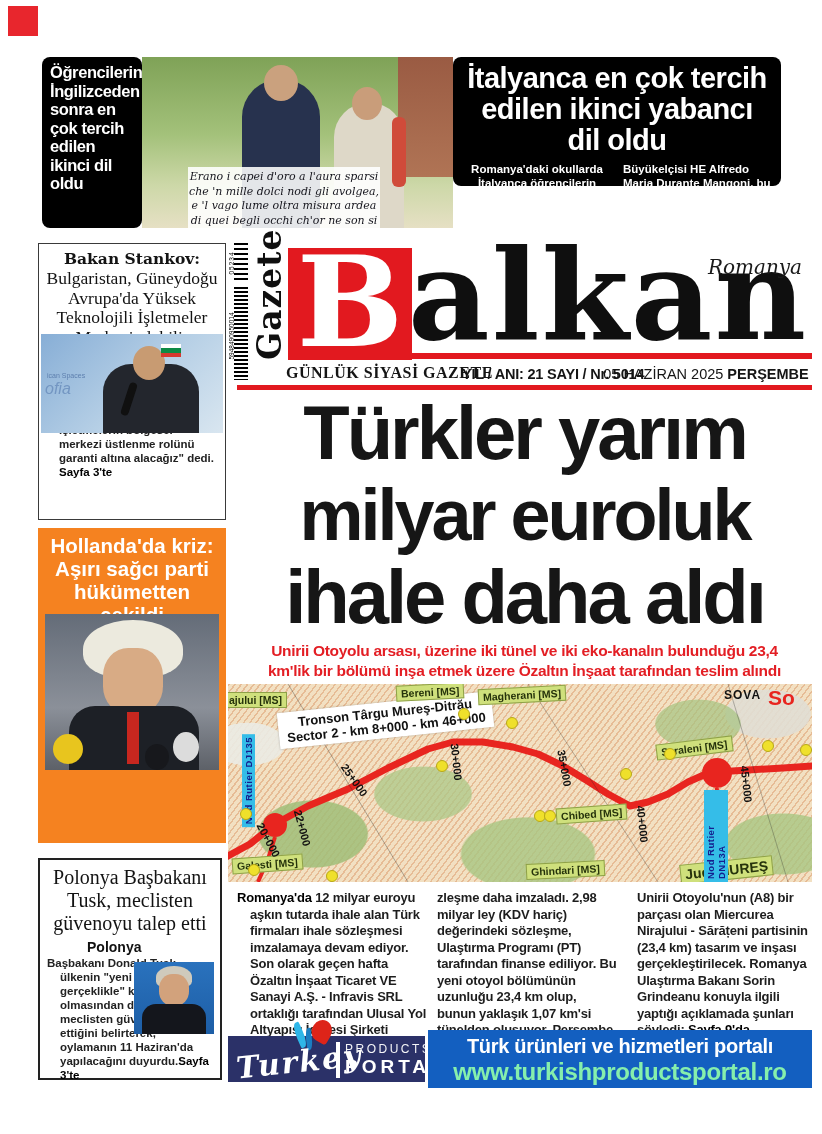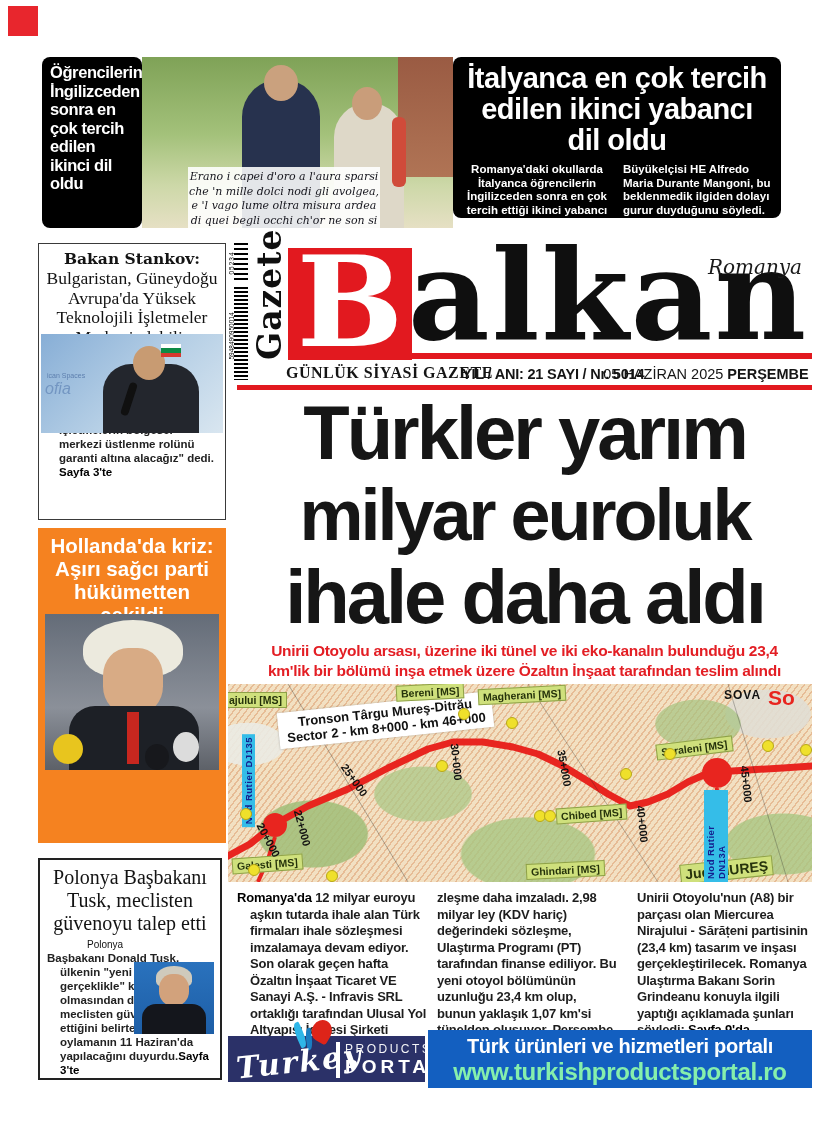--- a/index.html
+++ b/index.html
@@ -41,21 +41,21 @@
     <div class="abs" style="left:250px;top:60px;width:14px;height:70px;background:#d04b3a;border-radius:6px;"></div>
     <div class="abs dserif" style="left:46px;top:110px;width:192px;height:61px;background:rgba(255,255,255,.88);
                 font-style:italic;font-size:11px;line-height:14.5px;text-align:center;color:#15151d;padding-top:3px;box-sizing:border-box;">
       <div>Erano i capei d'oro a l'aura sparsi</div>
       <div>che 'n mille dolci nodi gli avolgea,</div>
       <div>e 'l vago lume oltra misura ardea</div>
       <div>di quei begli occhi ch'or ne son si scarsi;</div>
     </div>
   </div>
 
-  <div class="abs green" style="left:453px;top:57px;width:328px;height:161px;box-sizing:border-box;padding:6px 10px 0 10px;">
+  <div class="abs green" style="left:453px;top:57px;width:328px;height:129px;box-sizing:border-box;padding:6px 10px 0 10px;">
     <div style="font-weight:bold;font-size:29px;line-height:31px;text-align:center;letter-spacing:-0.5px;">İtalyanca en çok tercih edilen ikinci yabancı dil oldu</div>
     <div style="display:flex;gap:12px;margin-top:7px;">
       <div style="width:50%;font-weight:bold;font-size:11.5px;line-height:13.5px;text-align:center;">Romanya'daki okullarda İtalyanca öğrencilerin İngilizceden sonra en çok tercih ettiği ikinci yabancı dil oldu. Bükreş'teki İtalyan</div>
       <div style="width:50%;font-weight:bold;font-size:11.5px;line-height:13.5px;text-align:left;">Büyükelçisi HE Alfredo Maria Durante Mangoni, bu beklenmedik ilgiden dolayı gurur duyduğunu söyledi. (Puterea)</div>
     </div>
   </div>
 
   <div class="abs" style="left:228px;top:243px;width:22px;height:137px;">
     <div class="abs" style="left:6px;top:0;width:14px;height:38px;background:repeating-linear-gradient(180deg,#000 0 2px,#fff 2px 5px);"></div>
     <div class="abs" style="left:6px;top:44px;width:14px;height:93px;background:repeating-linear-gradient(180deg,#000 0 2px,#fff 2px 4px);"></div>
@@ -112,21 +112,21 @@
       <div class="abs" style="left:128px;top:118px;width:26px;height:30px;background:#dcdcdc;border-radius:50%;"></div>
       <div class="abs" style="left:100px;top:130px;width:24px;height:26px;background:#17181c;border-radius:50%;"></div>
     </div>
     <div class="hang" style="margin:8px 8px 0 8px;font-weight:bold;font-size:12px;line-height:14.5px;">
       <span>Bu adım, Başbakan Dick Schoof liderliğindeki 11 aylık hükümetin sonunu getirebilir. </span><span>Sayfa 6'da</span>
     </div>
   </div>
 
   <div class="abs" style="left:38px;top:858px;width:184px;height:222px;border:2px solid #222;box-sizing:border-box;background:#fff;padding:6px 7px;">
     <div class="serif" style="font-size:20px;line-height:23px;text-align:center;color:#131313;">Polonya Başbakanı Tusk, meclisten güvenoyu talep etti</div>
-    <div style="font-weight:normal;font-size:10px;margin-top:4px;padding-left:40px;">Polonya</div>
+    <div style="font-weight:bold;font-size:14px;margin-top:4px;padding-left:40px;">Polonya</div>
     <div class="photo" style="right:6px;top:102px;width:80px;height:72px;background:linear-gradient(180deg,#2a72bd 0%,#1d5ea6 100%);">
       <div class="abs" style="left:22px;top:4px;width:36px;height:22px;background:#cfcabc;border-radius:50% 50% 30% 30%;"></div>
       <div class="abs" style="left:25px;top:12px;width:30px;height:32px;background:#d2a27c;border-radius:45%;"></div>
       <div class="abs" style="left:8px;top:42px;width:64px;height:30px;background:#14161c;border-radius:14px 14px 0 0;"></div>
     </div>
     <div class="hang" style="font-weight:bold;font-size:11.5px;line-height:14px;color:#222;margin-top:1px;">
       <span>Başbakanı Donald Tusk, ülkenin "yeni bir siyasi gerçeklikle" karşı karşıya olmasından dolayı meclisten güvenoyu talep ettiğini belirterek, oylamanın 11 Haziran'da yapılacağını duyurdu.</span><span style="color:#000;">Sayfa 3'te</span>
     </div>
   </div>
 

